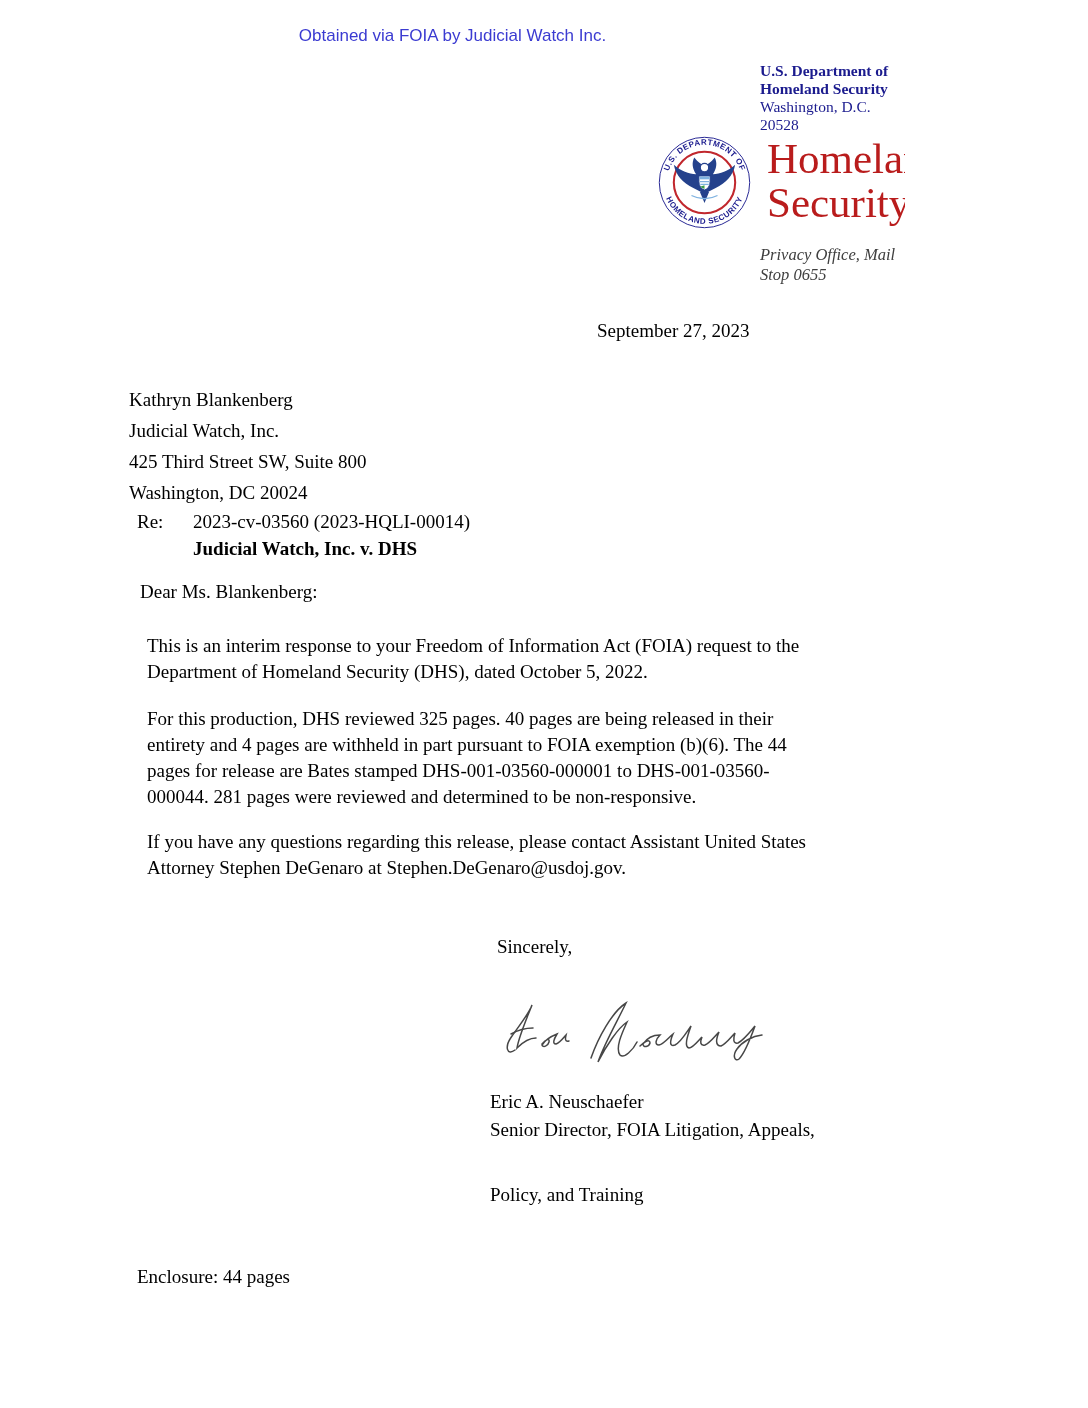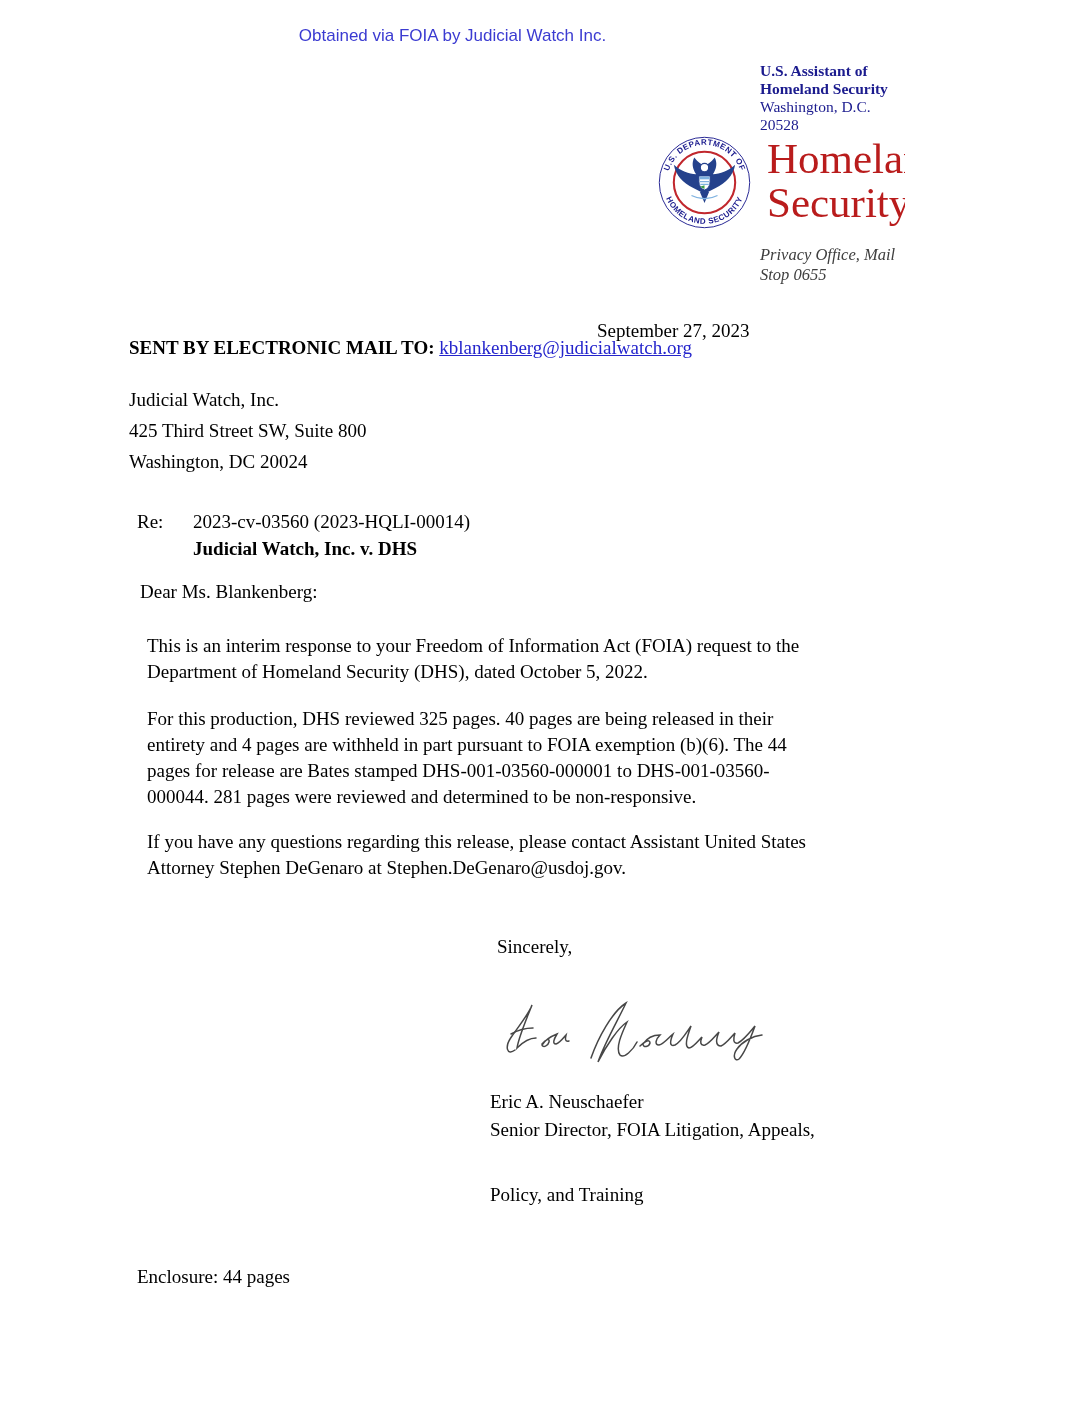--- a/index.html
+++ b/index.html
@@ -41,21 +41,21 @@
   .seal-arc-text { font-family:"Liberation Sans", sans-serif; font-weight:bold; font-size:8.6px; letter-spacing:0.55px; fill:#1b1b8e; }
 </style>
 </head>
 <body>
 
 <div class="page">
 
   <div class="watermark">Obtained via FOIA by Judicial Watch Inc.</div>
 
   <div class="dept">
-    <div class="dept-name">U.S. Assistant of Homeland Security</div>
+    <div class="dept-name">U.S. Department of Homeland Security</div>
     <div>Washington, D.C. 20528</div>
   </div>
 
   <div class="logo-row">
     <svg class="seal" viewBox="0 0 100 100" aria-hidden="true">
       <circle cx="50" cy="50" r="48.6" fill="#ffffff" stroke="#1b1b8e" stroke-width="1"></circle>
       <circle cx="50" cy="50" r="33" fill="#ffffff" stroke="#c1272d" stroke-width="2.2"></circle>
       <defs>
         <path id="arcTop" d="M 9.5,50 A 40.5,40.5 0 0 1 90.5,50"></path>
         <path id="arcBottom" d="M 5.5,50 A 44.5,44.5 0 0 0 94.5,50"></path>
@@ -81,26 +81,23 @@
     <div class="wordmark">
       <div>Homeland</div>
       <div>Security</div>
     </div>
   </div>
 
   <div class="privacy">Privacy Office, Mail Stop 0655</div>
 
   <div class="date-line">September 27, 2023</div>
 
-  <div class="sent-line">
-    <span class="sent-label">SENT BY ELECTRONIC MAIL TO:</span>
-    <a class="email-link">kblankenberg@judicialwatch.org</a>
-  </div>
 
   <div class="addr-block">
+    <div>Kathryn Blankenberg</div>
     <div>Judicial Watch, Inc.</div>
     <div>425 Third Street SW, Suite 800</div>
     <div>Washington, DC 20024</div>
   </div>
 
   <div class="re-block">
     <div class="re-label">Re:</div>
     <div>
       <div>2023-cv-03560 (2023-HQLI-00014)</div>
       <div class="re-case-name">Judicial Watch, Inc. v. DHS</div>

